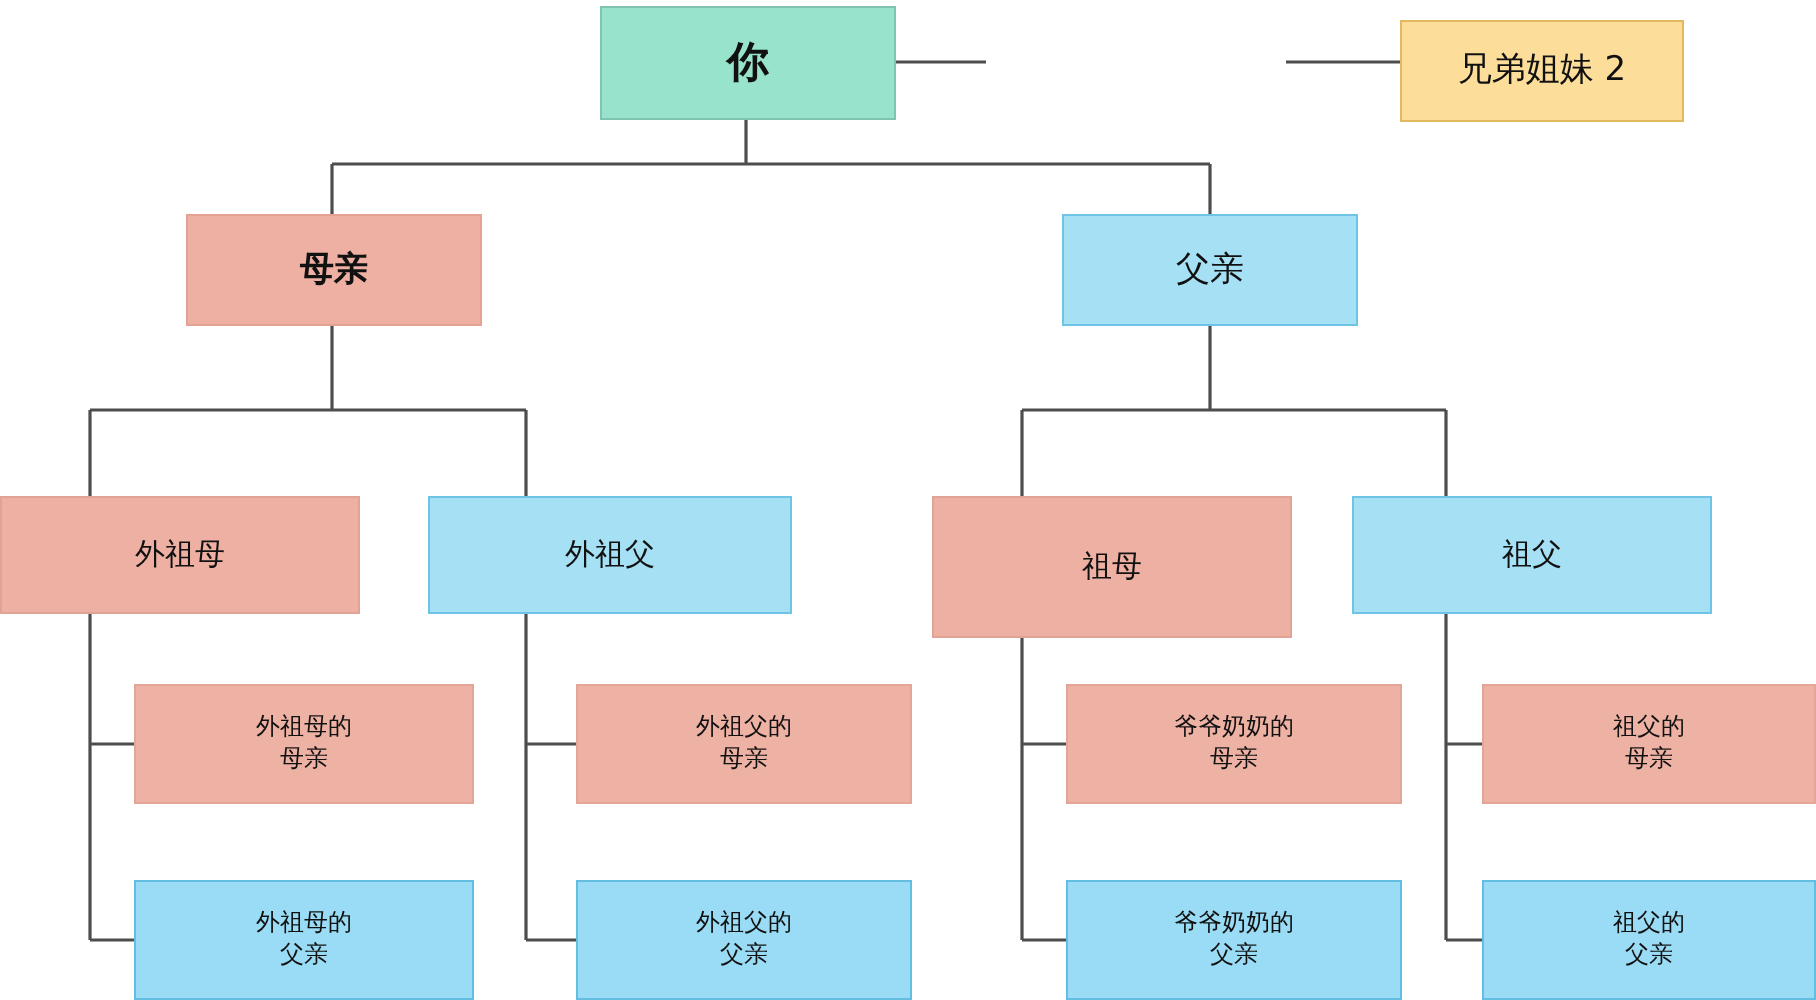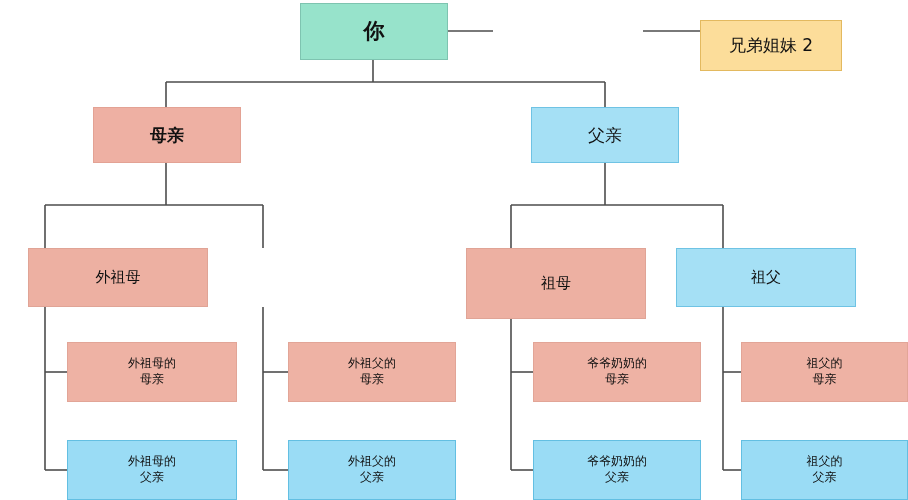--- a/index.html
+++ b/index.html
@@ -119,26 +119,27 @@
       <path d="M511,372 L533,372"></path>
       <path d="M511,470 L533,470"></path>
 
       <path d="M723,307 L723,470"></path>
       <path d="M723,372 L741,372"></path>
       <path d="M723,470 L741,470"></path>
     </g>
   </svg>
 
   <div class="node n-self" style="left:300px; top:3px; width:148px; height:57px;">你</div>
-  <div class="node n-sibling" style="left:700px; top:20px; width:142px; height:51px;">兄弟姐妹 2</div>
+  <div class="node n-sibling" style="left:700px; top:10px; width:142px; height:51px;">兄弟姐妹 2</div>
 
   <div class="node n-parent-f" style="left:93px; top:107px; width:148px; height:56px;">母亲</div>
   <div class="node n-parent-m" style="left:531px; top:107px; width:148px; height:56px;">父亲</div>
 
-  <div class="node n-gp-f" style="left:0px; top:248px; width:180px; height:59px;margin-left:28px;">外祖母</div>
+  <div class="node n-gp-f" style="left:0px; top:248px; width:180px; height:59px;">外祖母</div>
+  <div class="node n-gp-m" style="left:214px; top:248px; width:182px; height:59px;">外祖父</div>
   <div class="node n-gp-f" style="left:466px; top:248px; width:180px; height:71px;">祖母</div>
   <div class="node n-gp-m" style="left:676px; top:248px; width:180px; height:59px;text-align:right;">祖父</div>
 
   <div class="node n-ggp-f" style="left:67px; top:342px; width:170px; height:60px;">外祖母的
 母亲</div>
   <div class="node n-ggp-f" style="left:288px; top:342px; width:168px; height:60px;">外祖父的
 母亲</div>
   <div class="node n-ggp-f" style="left:533px; top:342px; width:168px; height:60px;">爷爷奶奶的
 母亲</div>
   <div class="node n-ggp-f" style="left:741px; top:342px; width:167px; height:60px;">祖父的

